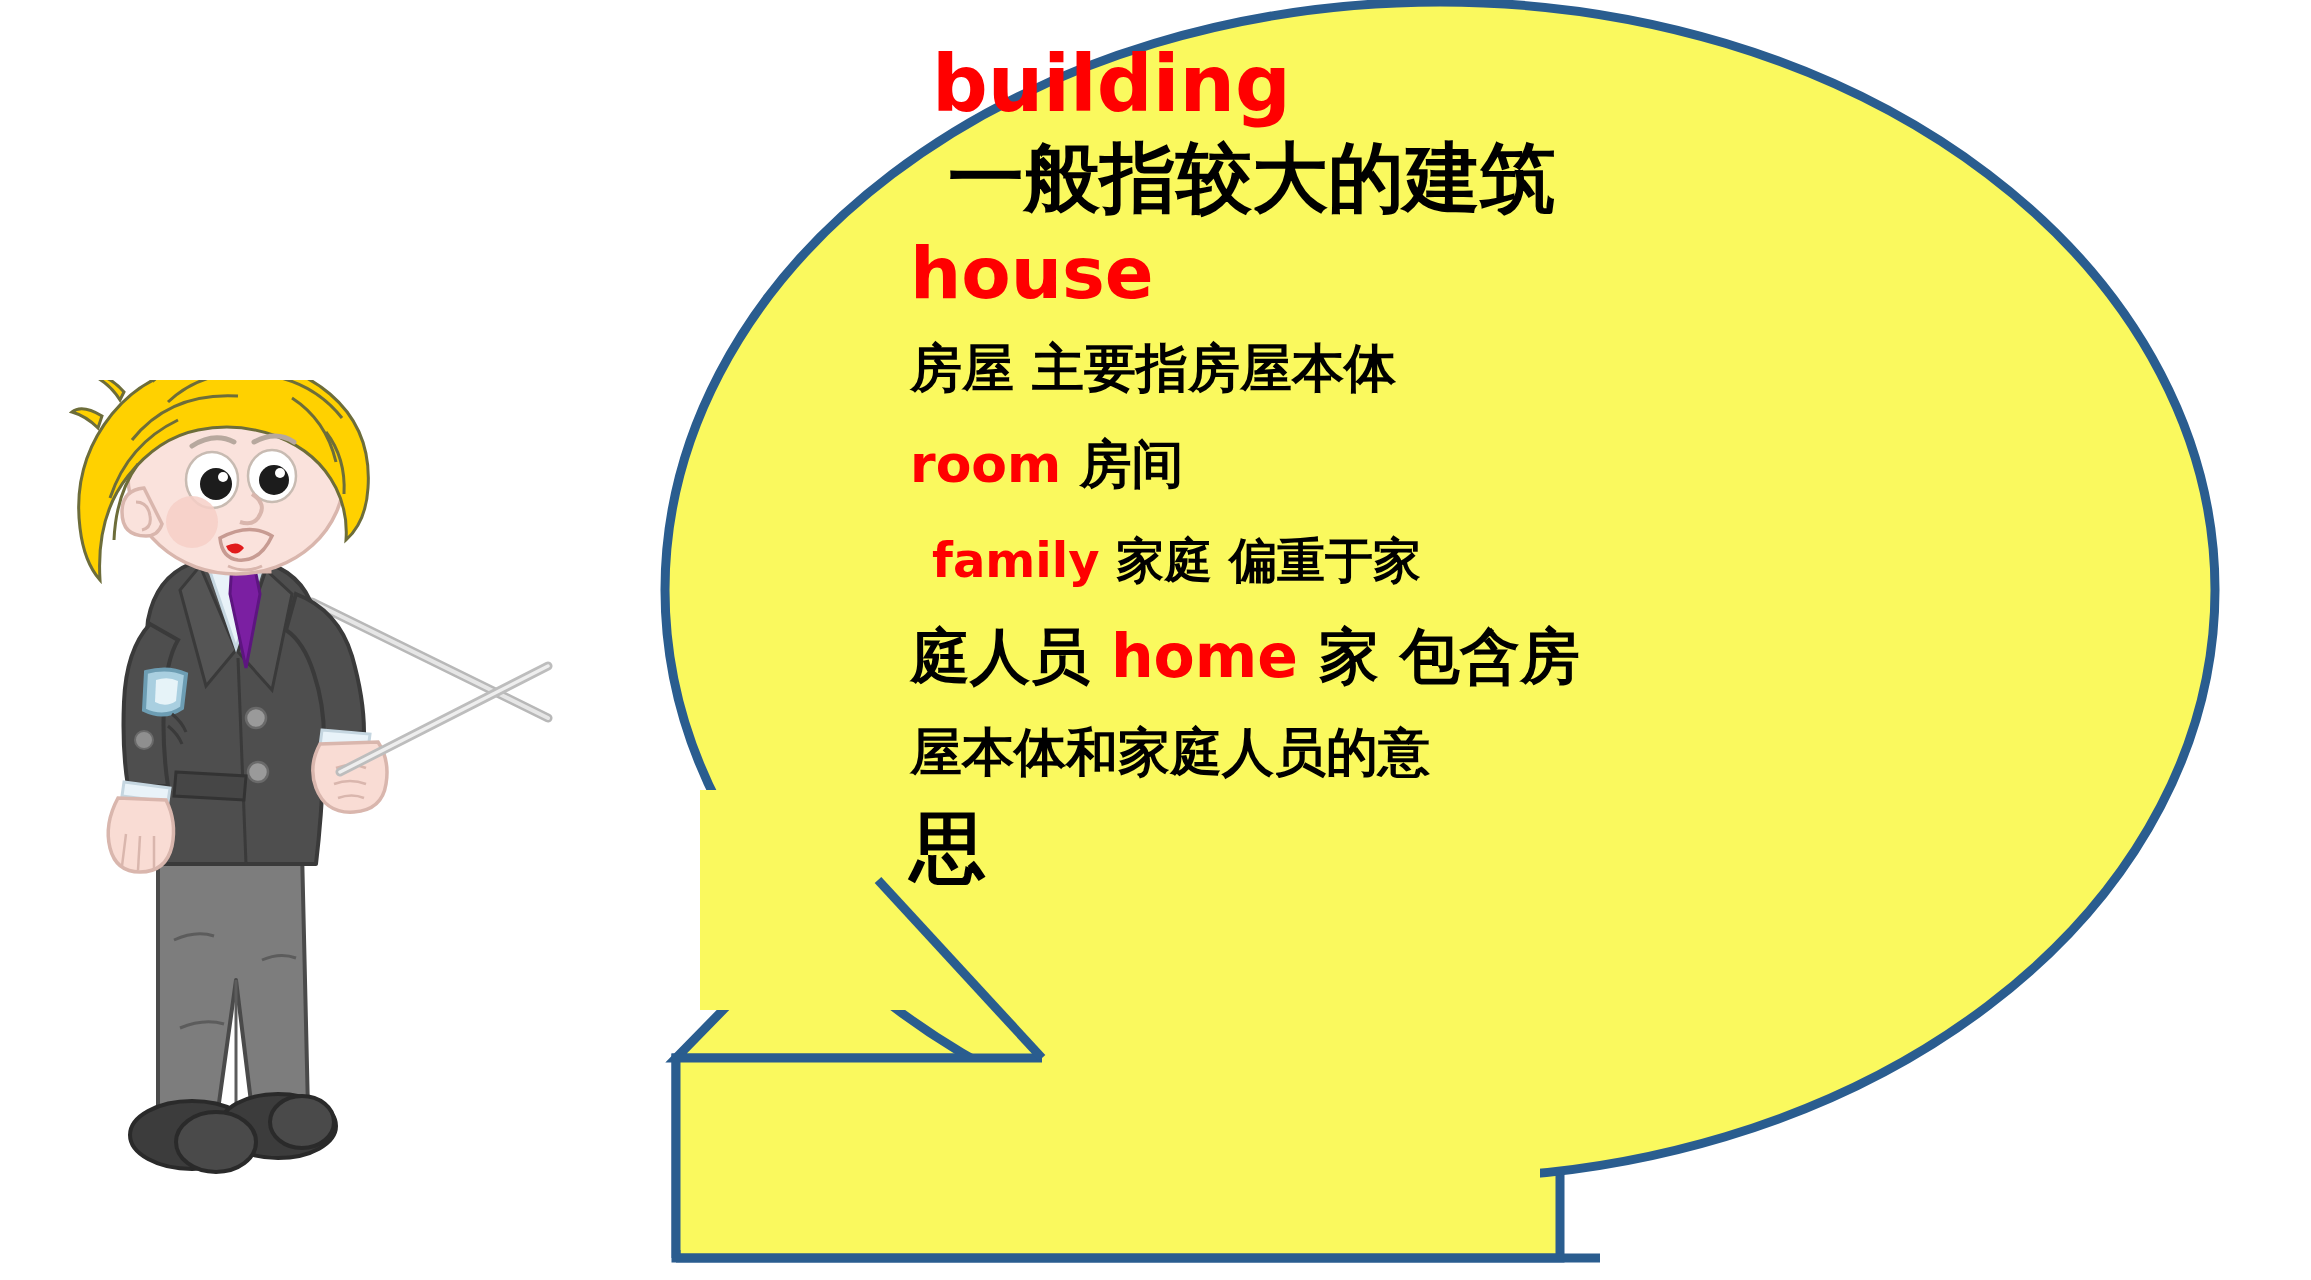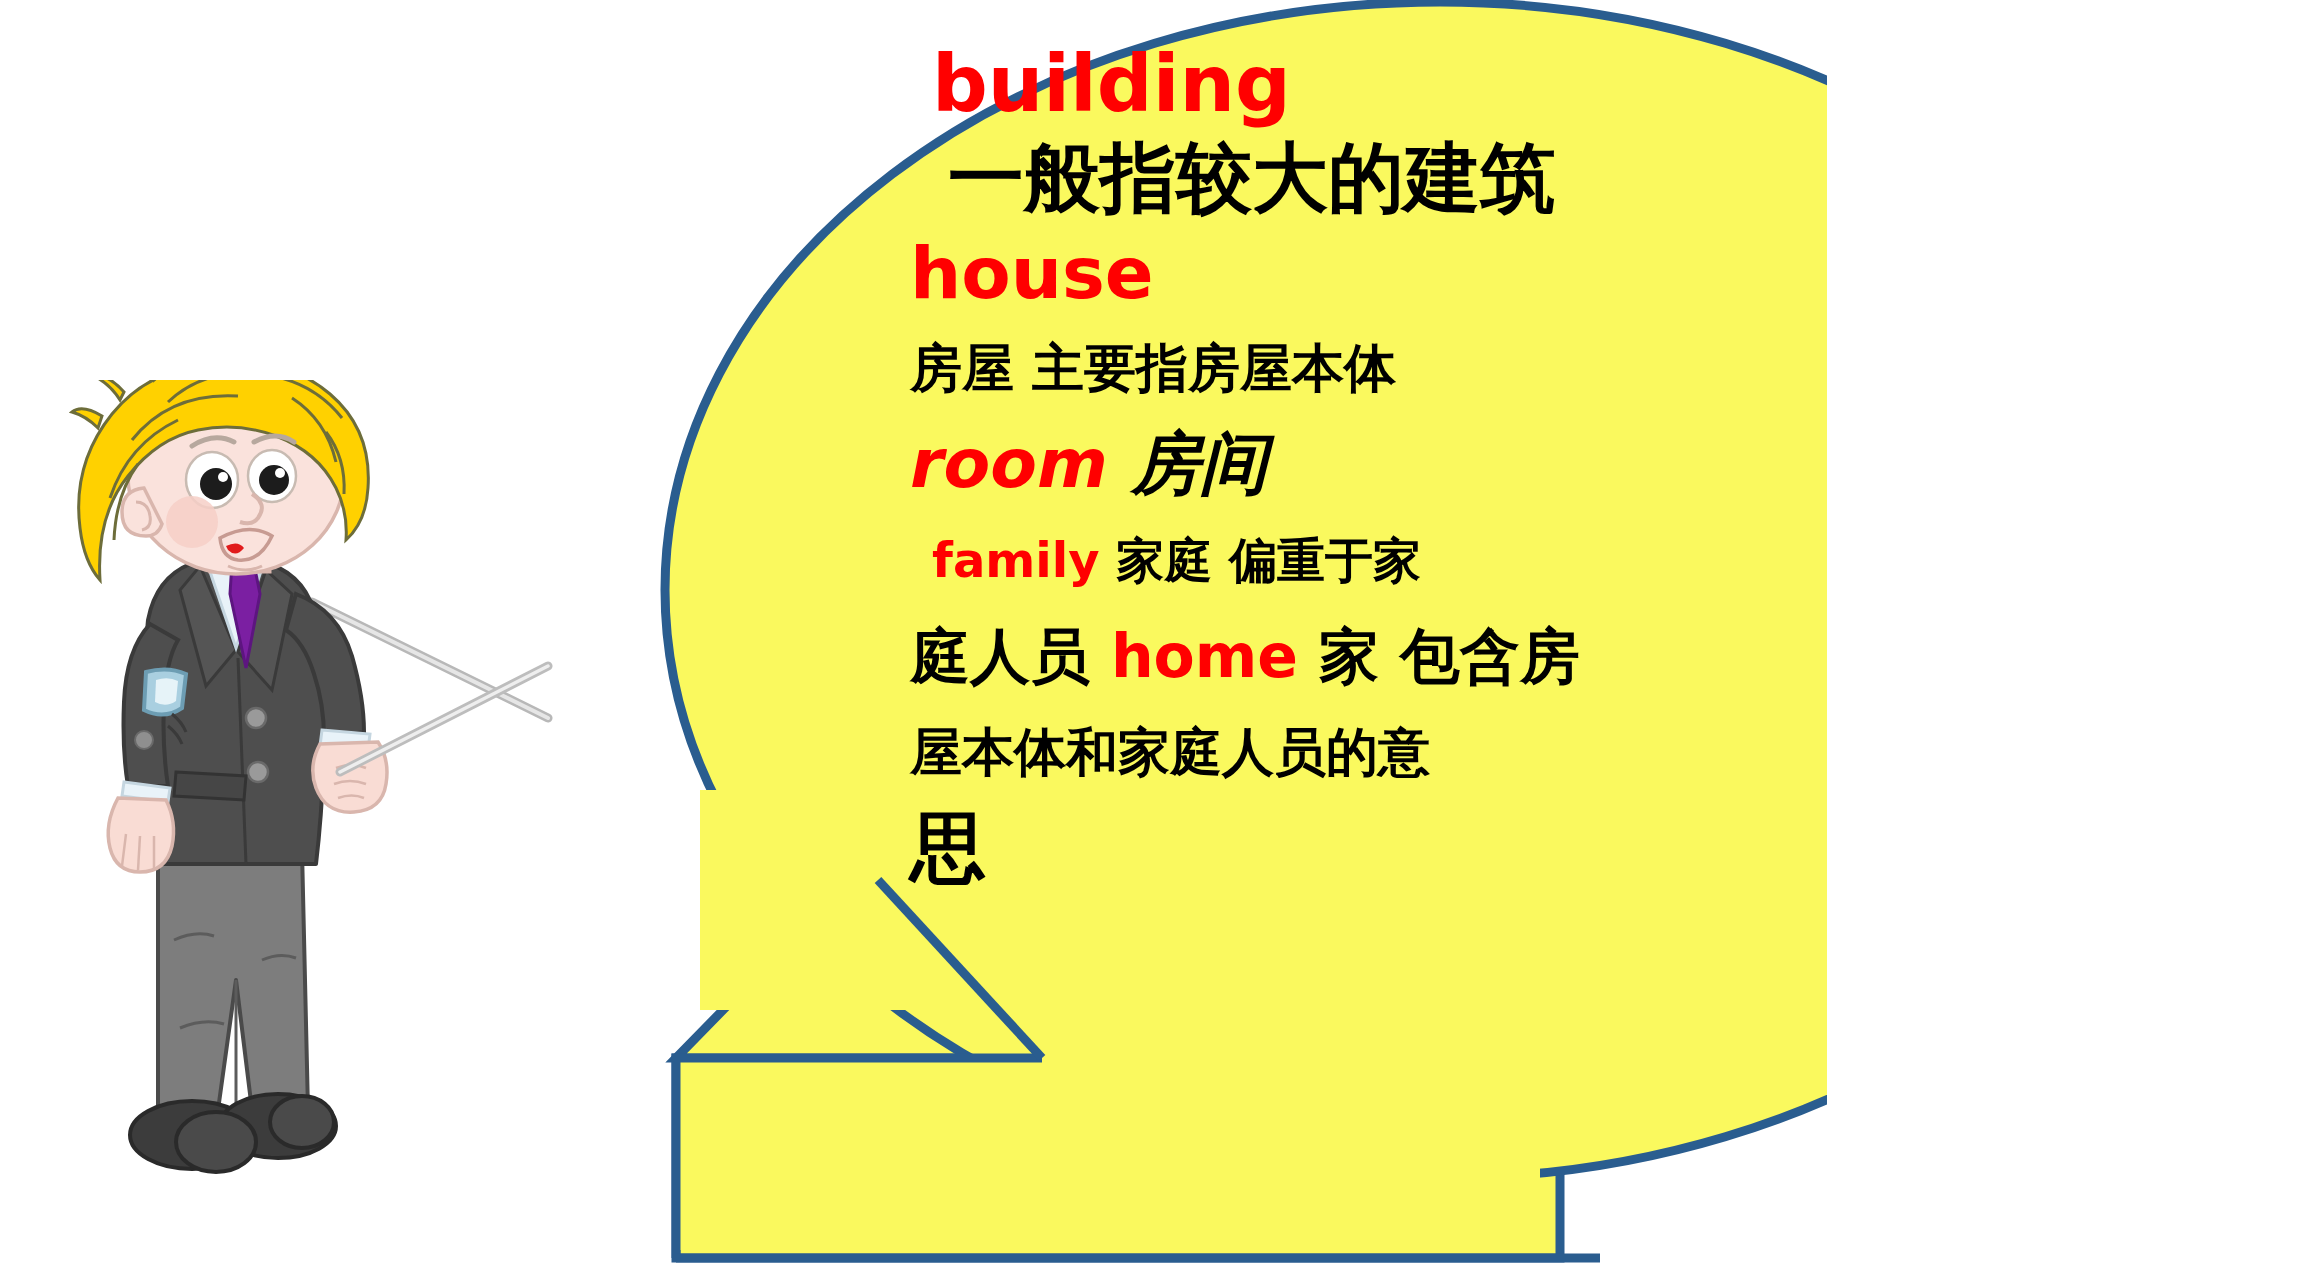--- a/index.html
+++ b/index.html
@@ -2,21 +2,21 @@
 <html><head>
 <meta charset="utf-8">
 <style>
   html, body {
     margin: 0;
     padding: 0;
     background: #ffffff;
   }
   #stage {
     position: relative;
-    width: 1827px;
+    width: 2311px;
     height: 1280px;
     background: #ffffff;
     overflow: hidden;
     font-family: "DejaVu Sans", "Liberation Sans", sans-serif;
   }
 
   
   #bubble-layer {
     position: absolute;
     left: 0; top: 0;
@@ -50,21 +50,21 @@
     font-weight: bold;
     font-family: "DejaVu Sans", "Liberation Sans", sans-serif;
   }
   .line.indent-sm { padding-left: 22px; }
   .line.indent-md { padding-left: 38px; }
 
   .line-building { font-size: 78px; line-height: 92px; }
   .line-cn1 { font-size: 76px; line-height: 96px; }
   .line-house { font-size: 72px; line-height: 94px; }
   .line-cn2 { font-size: 52px; line-height: 96px; }
-  .line-room { font-size: 68px; line-height: 96px; font-style: italic; }
+  .line-room { font-size: 52px; line-height: 96px; }
   .line-family { font-size: 48px; line-height: 96px; }
   .line-home { font-size: 60px; line-height: 96px; }
   .line-cn3 { font-size: 52px; line-height: 96px; }
   .line-cn4 { font-size: 76px; line-height: 96px; }
 
   
   #boy {
     position: absolute;
     left: 40px;
     top: 380px;

